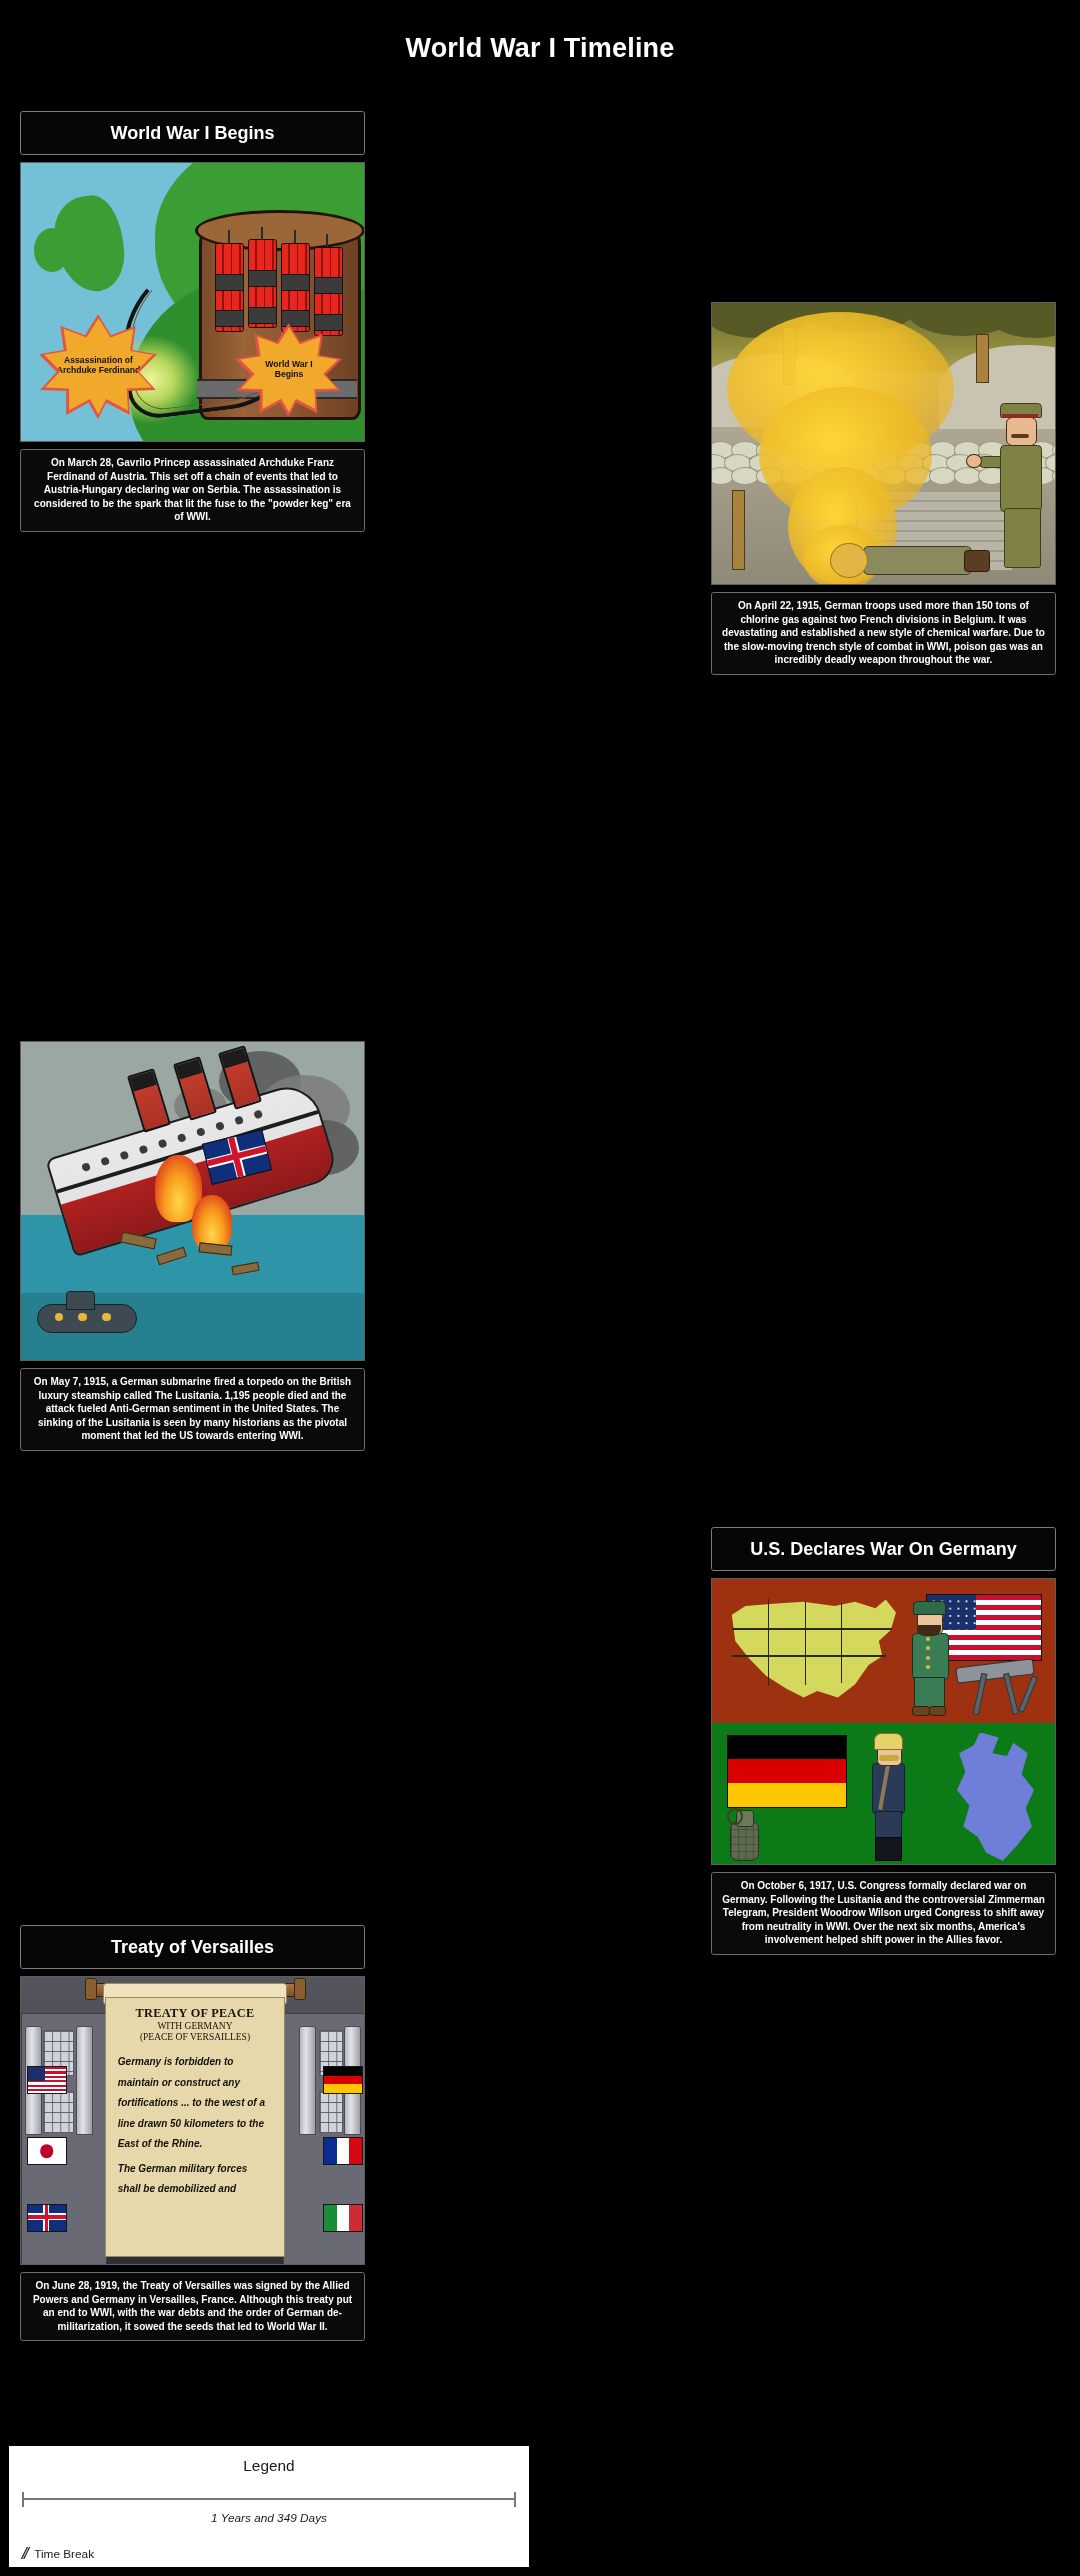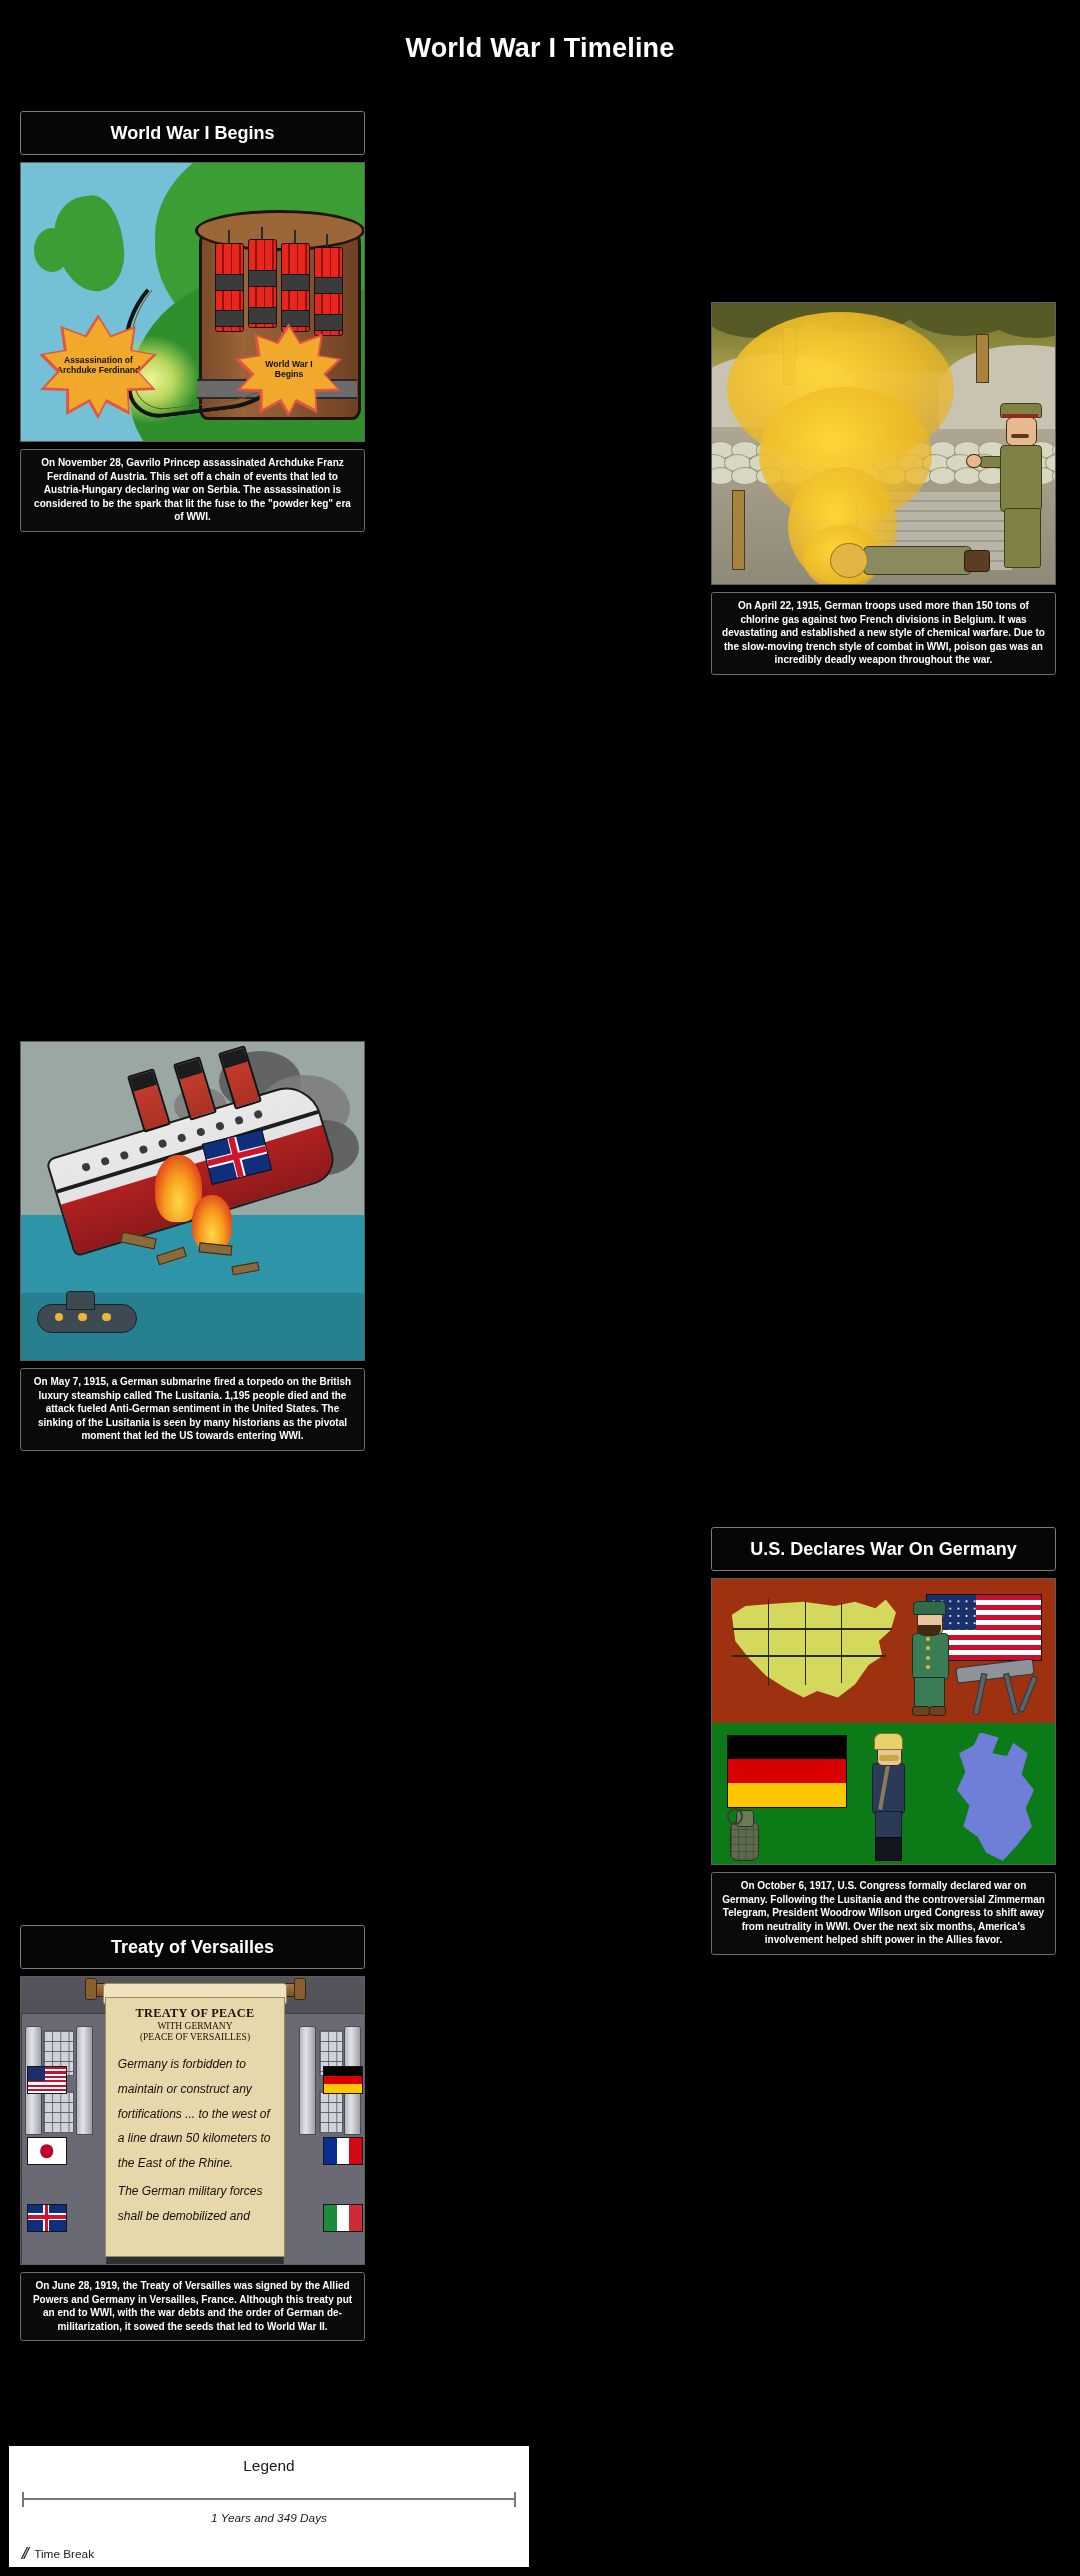--- a/index.html
+++ b/index.html
@@ -357,21 +357,21 @@
   .scroll-rod { position:absolute; height:11.8px; background: linear-gradient(180deg,#a8773f 0%,#7b5227 100%); border:1.8px solid #3a2610; border-radius:3.6px; }
   .scroll-knob { position:absolute; width:10px; height:20px; background:#8a5e2e; border:1.8px solid #3a2610; border-radius:2.7px; }
   .scroll-paper {
     position:absolute; left:84px; top:20px; width:178px; height:258px;
     background:#e6d8ab; border:1.8px solid #9b8a5e;
   }
   .scroll-head { position:absolute; left:82px; top:5.5px; width:182px; height:20px; background:#efe3bc; border:1.8px solid #9b8a5e; border-radius:3.6px; }
   .tr-t1 { font-family:"Liberation Serif", serif; font-weight:bold; font-size:12.3px; color:#1a1208; text-align:center; margin-top:7.3px; letter-spacing:0.3px; }
   .tr-t2 { font-family:"Liberation Serif", serif; font-size:9.5px; color:#1a1208; text-align:center; margin-top:0.9px; }
   .tr-t3 { font-family:"Liberation Serif", serif; font-size:9.5px; color:#1a1208; text-align:center; margin-top:0.9px; }
-  .tr-body { font-family:"Liberation Sans", sans-serif; font-style:italic; font-weight:normal; font-size:12px;
+  .tr-body { font-family:"Liberation Sans", sans-serif; font-style:italic; font-weight:bold; font-size:10px;
              color:#14100a; margin:10px 11.8px 0 11.8px; line-height:2.05; }
   .tr-body2 { margin-top: 4px; }
   .flag-sm { position:absolute; width:38px; height:25.4px; border:1.4px solid #15151a; }
   .f-usa { background: repeating-linear-gradient(180deg,#c8102e 0px,#c8102e 2.2px,#ffffff 2.2px,#ffffff 4.4px); }
   .f-usa-canton { position:absolute; left:0; top:0; width:17.3px; height:13.6px; background:#1b2f6b; }
   .f-jpn { background:#ffffff; }
   .f-jpn-dot { position:absolute; left:50%; top:50%; transform:translate(-50%,-50%); width:13.6px; height:13.6px; background:#bc002d; border-radius:50%; }
   .f-uk { background:#0f2f7a; }
   .f-ger { background: linear-gradient(180deg,#000 0%,#000 33%,#d80000 33%,#d80000 66%,#ffc700 66%,#ffc700 100%); }
   .f-fra { background: linear-gradient(90deg,#0b2d92 0%,#0b2d92 33%,#ffffff 33%,#ffffff 66%,#d30a14 66%,#d30a14 100%); }
@@ -418,21 +418,21 @@
     <div class="fuse"></div>
     <div class="fuse2"></div>
 
     <div class="star-outline" style="left:18px; top:151px; width:118px; height:105px;"></div>
     <div class="star-badge" style="left:23px; top:155px; width:109px; height:96px; padding:0 11px; box-sizing:border-box;">Assassination of Archduke Ferdinand</div>
 
     <div class="star-outline" style="left:214px; top:160px; width:107px; height:94px;"></div>
     <div class="star-badge" style="left:219px; top:164px; width:98px; height:85px; padding:0 12.7px; box-sizing:border-box;">World War I Begins</div>
   </div>
 
-  <div class="cell-caption">On November 28, Gavrilo Princep assassinated Archduke Franz Ferdinand of Austria. This set off a chain of events that led to Austria-Hungary declaring war on Serbia. The assassination is considered to be the spark that lit the fuse to the "powder keg" era of WWI.</div>
+  <div class="cell-caption">On March 28, Gavrilo Princep assassinated Archduke Franz Ferdinand of Austria. This set off a chain of events that led to Austria-Hungary declaring war on Serbia. The assassination is considered to be the spark that lit the fuse to the "powder keg" era of WWI.</div>
 </div>
 
 <div class="cell" style="left:711px; top:295px;">
 
   <div class="cell-art art-gas">
     <div class="gas-sky"></div>
     <div class="gas-sky-blob" style="left:-9px; top:-16.4px; width:109px; height:51px;"></div>
     <div class="gas-sky-blob" style="left:87px; top:-20px; width:118px; height:49px;"></div>
     <div class="gas-sky-blob" style="left:196px; top:-14.5px; width:109px; height:47px;"></div>
     <div class="gas-sky-blob" style="left:273px; top:-18px; width:100px; height:53px;"></div>

